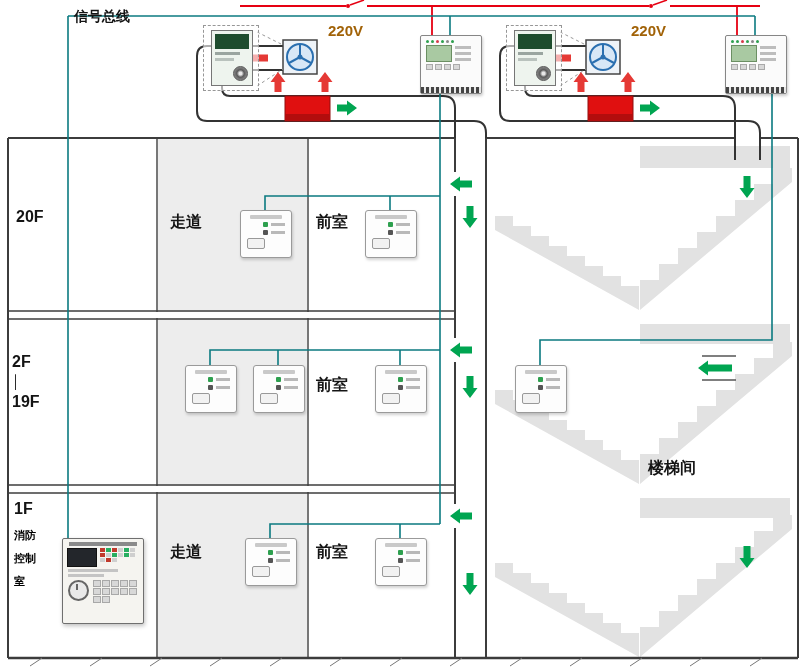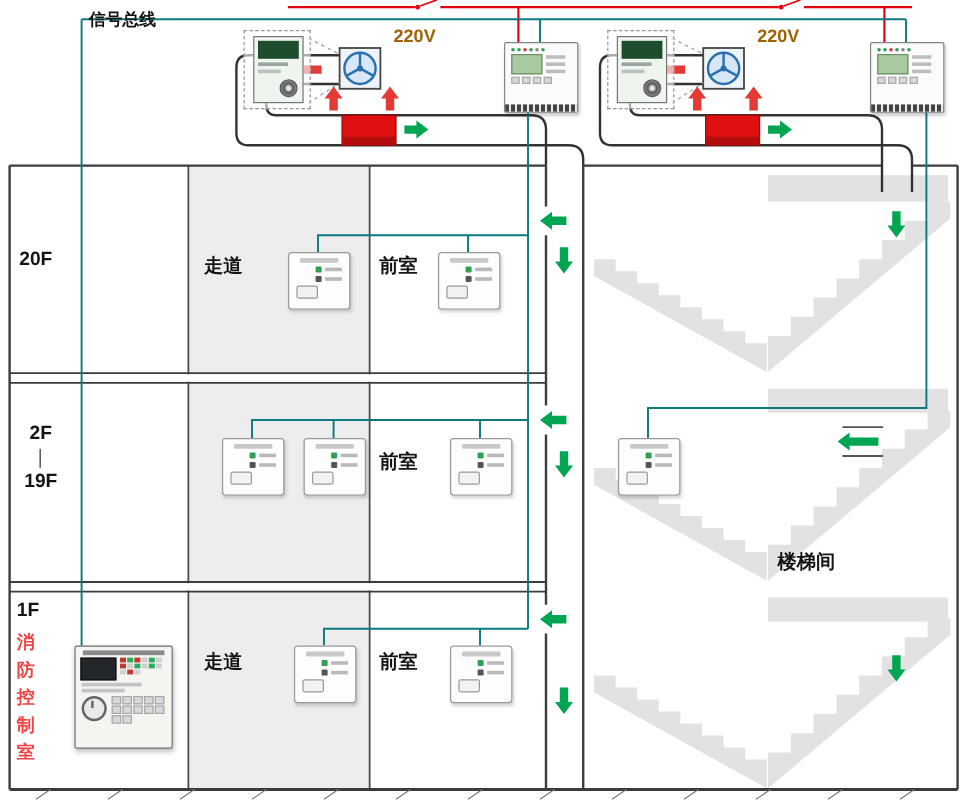--- a/index.html
+++ b/index.html
@@ -4,22 +4,22 @@
 <style>
   html,body{margin:0;padding:0;background:#fff;}
   #canvas{
     position:relative;width:810px;height:670px;background:#ffffff;overflow:hidden;
     font-family:"Liberation Sans","DejaVu Sans",sans-serif;color:#1a1a1a;
   }
   #canvas svg{position:absolute;left:0;top:0;z-index:1;}
   .lbl{position:absolute;z-index:3;font-weight:bold;font-size:16px;color:#141414;white-space:nowrap;}
   .lbl.sm{font-size:14px;font-weight:600;}
   .lbl.volt{font-size:15px;font-weight:600;color:#a16207;}
-  .vstack{position:absolute;z-index:3;font-weight:bold;font-size:16px;color:#141414;text-align:center;}
-  .vtext{position:absolute;z-index:3;font-weight:bold;font-size:15px;color:#ef4444;width:24px;word-break:break-all;line-height:23px;}
+  .vstack{position:absolute;z-index:3;font-weight:bold;font-size:16px;color:#141414;}
+  .vtext{position:absolute;z-index:3;font-weight:bold;font-size:11px;color:#000000;width:24px;word-break:break-all;line-height:23px;}
   
   .sensor{position:absolute;z-index:2;width:50px;height:46px;background:#fdfdfd;border:1px solid #9a9a9a;
     border-radius:3px;box-shadow:1px 2px 3px rgba(0,0,0,.18);}
   .sensor .t{height:4px;background:#c9c9c9;margin:4px 9px 2px;border-radius:1px;}
   .sensor .row{display:flex;align-items:center;justify-content:flex-end;gap:3px;margin:3px 6px 0;}
   .sensor .dot1{width:5px;height:5px;background:#2ea04f;border-radius:1px;}
   .sensor .dot2{width:5px;height:5px;background:#555;border-radius:1px;}
   .sensor .bar{width:14px;height:3px;background:#b9b9b9;}
   .sensor .btn{width:16px;height:9px;border:1px solid #999;border-radius:2px;margin:3px 0 0 6px;background:#f2f2f2;}
   

